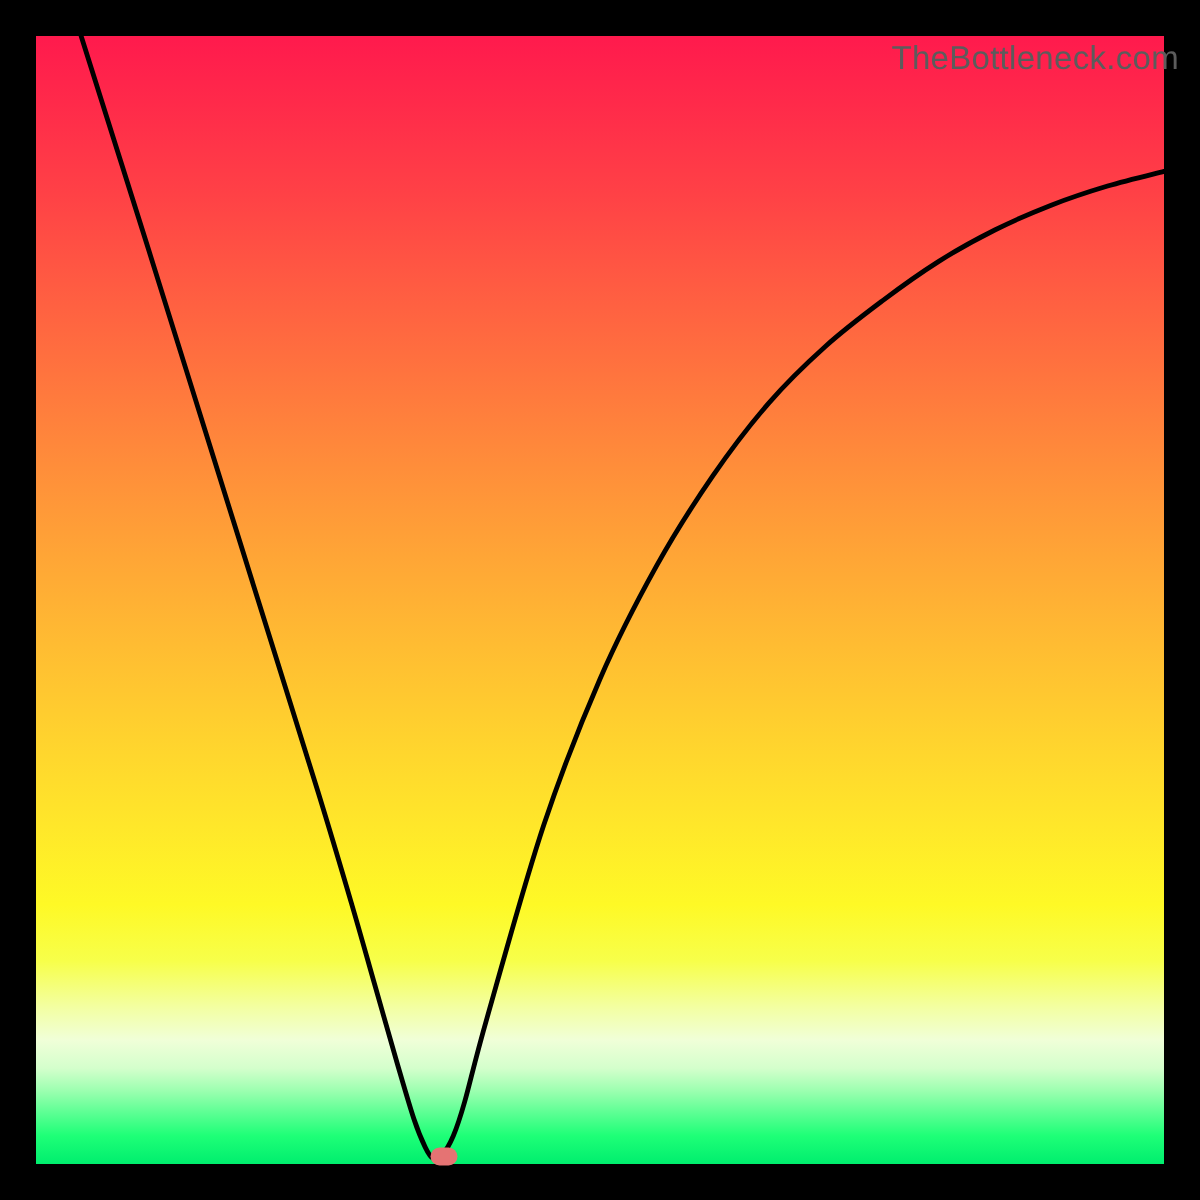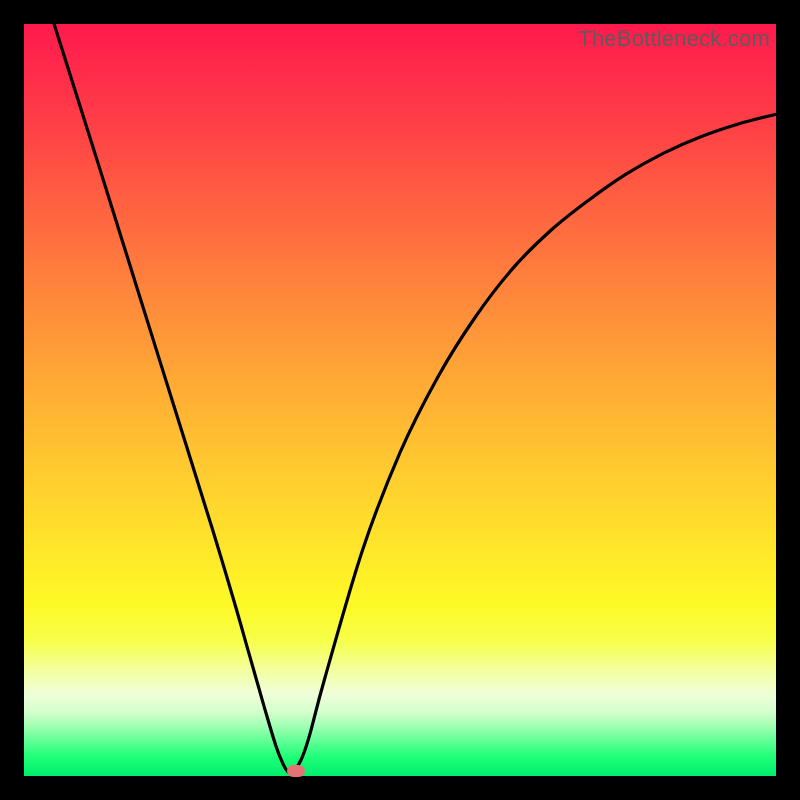--- a/index.html
+++ b/index.html
@@ -11,20 +11,21 @@
     overflow: hidden;
     font-family: Arial, Helvetica, sans-serif;
   }
   .frame {
     position: absolute;
     left: 24px;
     top: 24px;
     width: 752px;
     height: 582px;
     background: #000;
+    padding-left: 16px;
   }
   .plot-bg {
     position: absolute;
     left: 0;
     top: 0;
     width: 752px;
     height: 752px;
     background: linear-gradient(to bottom,
       #ff1a4d 0%,
       #ff2a4a 6%,

